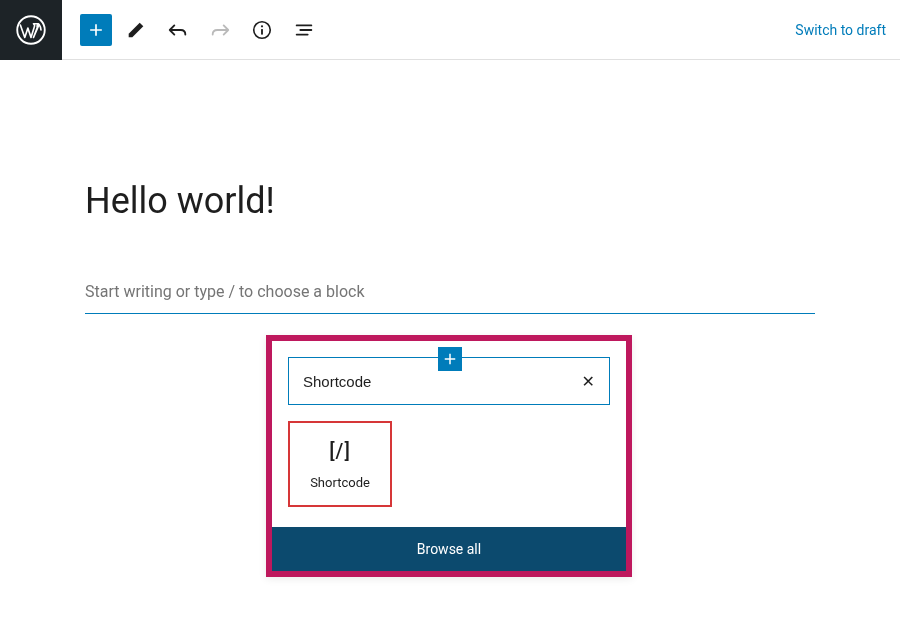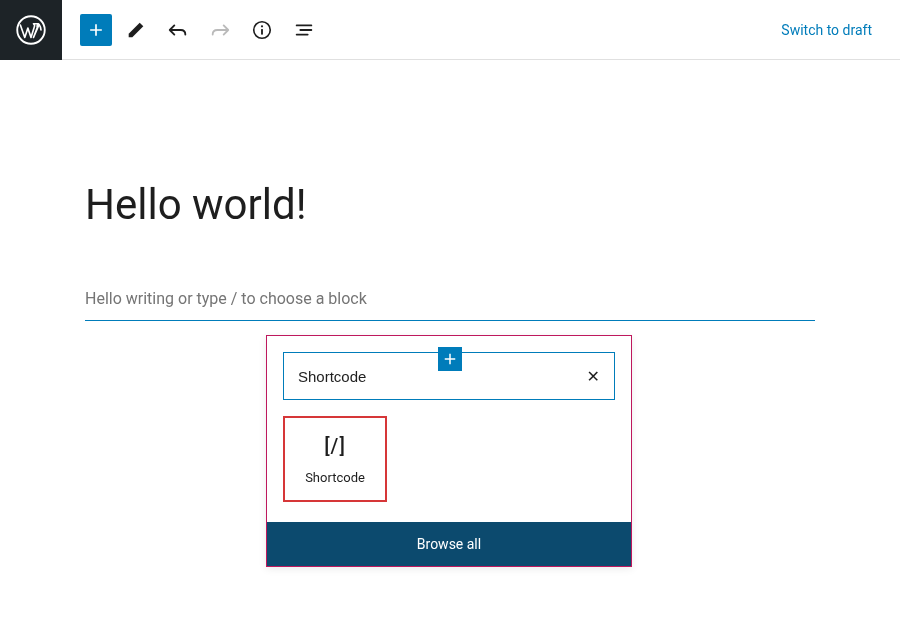--- a/index.html
+++ b/index.html
@@ -5,30 +5,30 @@
     * { box-sizing: border-box; margin: 0; padding: 0; }
     body { font-family: -apple-system, BlinkMacSystemFont, "Segoe UI", Roboto, sans-serif; background: #fff; width: 900px; height: 619px; overflow: hidden; }
     
     .toolbar { display: flex; align-items: center; height: 60px; border-bottom: 1px solid #e0e0e0; }
     .wp-logo { width: 62px; height: 60px; background: #1d2327; display: flex; align-items: center; justify-content: center; }
     .wp-logo svg { width: 30px; height: 30px; }
     .toolbar-left { display: flex; align-items: center; gap: 6px; padding-left: 18px; }
     .add-block-btn { width: 32px; height: 32px; background: #007cba; display: flex; align-items: center; justify-content: center; border-radius: 2px; cursor: pointer; }
     .tool-btn { width: 36px; height: 36px; display: flex; align-items: center; justify-content: center; cursor: pointer; }
     .tool-btn.disabled { opacity: 0.3; cursor: default; }
-    .toolbar-right { margin-left: auto; padding-right: 28px; }
+    .toolbar-right { margin-left: auto; padding-right: 14px; }
     .switch-draft { color: #007cba; font-size: 14px; cursor: pointer; }
     
     .editor { padding-top: 120px; position: relative; }
     .content { width: 730px; margin: 0 auto; position: relative; }
-    .title { font-size: 42px; font-weight: 400; color: #1e1e1e; margin-bottom: 60px; }
+    .title { font-size: 36px; font-weight: 400; color: #1e1e1e; margin-bottom: 60px; }
     .block-placeholder { font-size: 16px; color: #757575; padding-bottom: 12px; border-bottom: 1px solid #007cba; position: relative; }
     .inline-add { position: absolute; left: 50%; transform: translateX(-50%); top: 287px; width: 24px; height: 24px; background: #007cba; display: flex; align-items: center; justify-content: center; cursor: pointer; z-index: 5; }
     
-    .inserter { position: absolute; left: 266px; top: 335px; width: 366px; background: #fff; border: 1px solid #be185d; box-shadow: 0 2px 8px rgba(0,0,0,0.08); }
+    .inserter { position: absolute; left: 266px; top: 335px; width: 366px; background: #fff; border: 6px solid #be185d; box-shadow: 0 2px 8px rgba(0,0,0,0.08); }
     .inserter-search-wrap { padding: 16px; }
     .inserter-search { display: flex; align-items: center; border: 1.5px solid #007cba; height: 48px; padding: 0 14px; }
     .inserter-search input { flex: 1; border: none; outline: none; font-size: 15px; color: #1e1e1e; }
     .inserter-clear { cursor: pointer; font-size: 16px; color: #1e1e1e; }
     .inserter-results { padding: 0 16px 20px 16px; }
     .block-item { display: inline-flex; flex-direction: column; align-items: center; justify-content: center; width: 104px; height: 86px; border: 2px solid #d63638; cursor: pointer; }
     .block-icon-text { font-size: 20px; font-weight: 500; letter-spacing: 1px; color: #1e1e1e; margin-bottom: 12px; }
     .block-label { font-size: 13px; color: #1e1e1e; }
     .browse-all { background: #0c4a6e; color: #fff; text-align: center; padding: 14px; font-size: 14px; cursor: pointer; }
   </style>
@@ -77,21 +77,21 @@
     </div>
   </div>
   <div class="toolbar-right">
     <span class="switch-draft">Switch to draft</span>
   </div>
 </div>
 
 <div class="editor">
   <div class="content">
     <h1 class="title">Hello world!</h1>
-    <div class="block-placeholder">Hello writing or type / to choose a block</div>
+    <div class="block-placeholder">Start writing or type / to choose a block</div>
   </div>
   <div class="inline-add">
     <svg width="18" height="18" viewBox="0 0 24 24">
         <path d="M12 5v14M5 12h14" stroke="#fff" stroke-width="2"></path>
       </svg>
   </div>
 </div>
 
 <div class="inserter">
   <div class="inserter-search-wrap">

